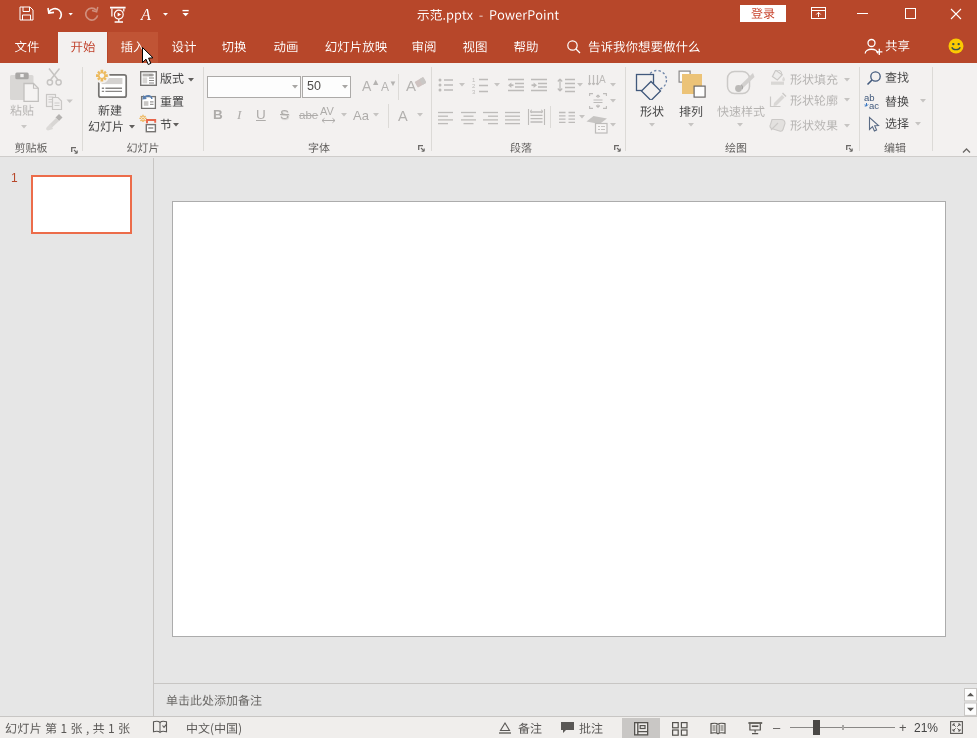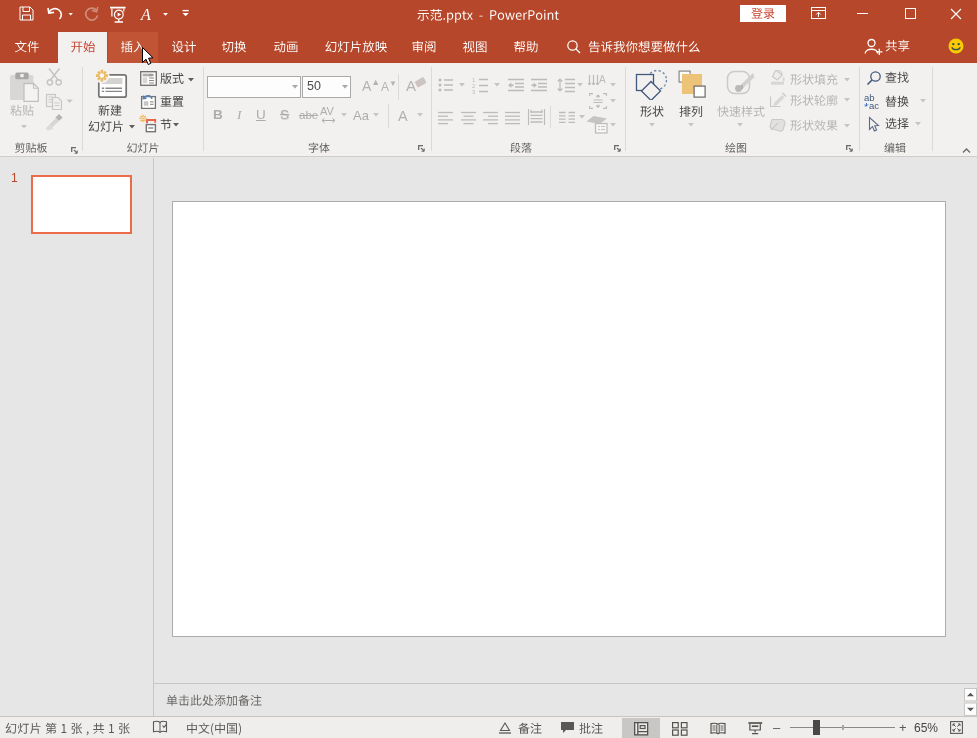--- a/index.html
+++ b/index.html
@@ -788,19 +788,19 @@
 <path d="M1.9 1.8 V8 H12.3 V1.8" stroke-width="1.2"></path>
 <path d="M3.8 4.2 h6.6" stroke-width="1.7"></path>
 <path d="M7.1 8 v2.6 M4 11.6 h6.2" stroke-width="1.2"></path>
     </svg>
   </div>
 <div class="lat" style="left:773px;top:719.5px;font-size:13px;color:#5a5856">–</div>
 <div class="abs" style="left:790px;top:726.5px;width:105px;height:1.6px;background:#8a8886"></div>
 <div class="abs" style="left:841.5px;top:724.5px;width:2px;height:5px;background:#a8a6a4"></div>
 <div class="abs" style="left:813px;top:719.5px;width:7px;height:15px;background:#4a4846"></div>
 <div class="lat" style="left:899px;top:719.5px;font-size:13px;color:#5a5856">+</div>
-<div class="lat" style="left:914px;top:721px;font-size:12px;color:#444">65%</div>
+<div class="lat" style="left:914px;top:721px;font-size:12px;color:#444">21%</div>
 <div class="abs" style="left:949px;top:720px">
     <svg width="15" height="15" fill="none" stroke="#5a5856" stroke-width="1.1">
 <rect x="1.6" y="1.6" width="11.8" height="11.8"></rect>
 <path d="M4 4 l2.6 2.6 M11 4 l-2.6 2.6 M4 11 l2.6 -2.6 M11 11 l-2.6 -2.6" stroke-width="1"></path>
 <path d="M4 4 h2 M4 4 v2 M11 4 h-2 M11 4 v2 M4 11 h2 M4 11 v-2 M11 11 h-2 M11 11 v-2" stroke-width="1"></path>
 </svg>
   </div>
 </body></html>

